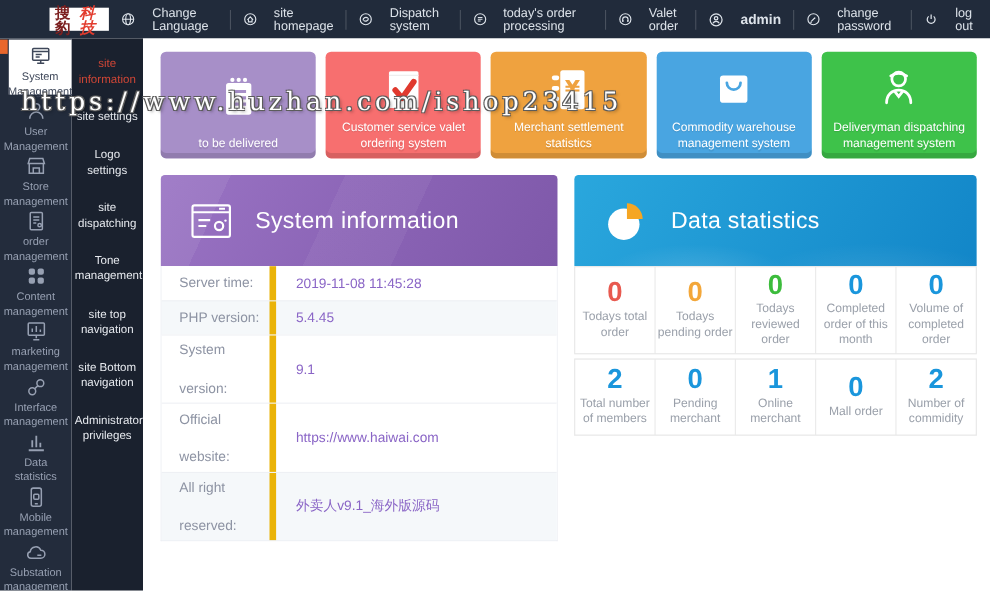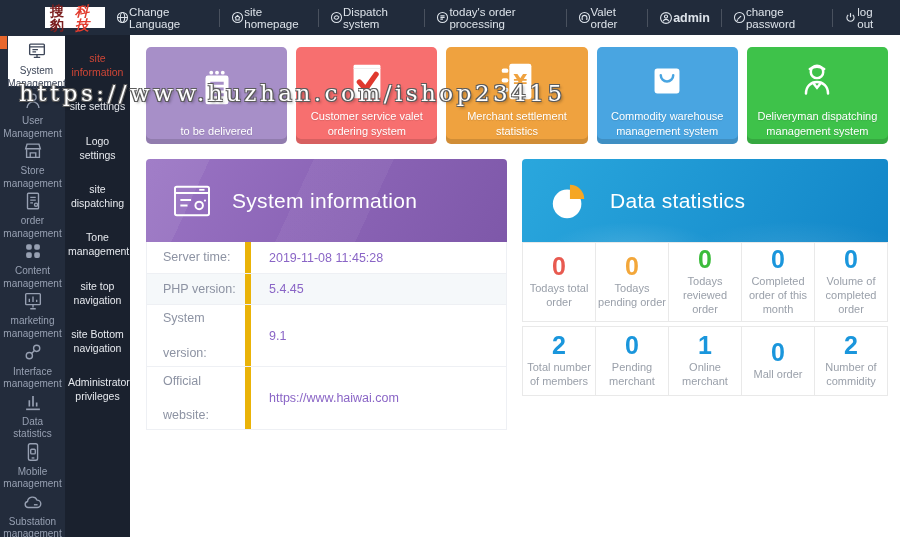--- a/index.html
+++ b/index.html
@@ -5,21 +5,21 @@
   * { box-sizing: border-box; margin: 0; padding: 0; }
   html,body { width:900px; height:537px; overflow:hidden; }
   body { font-family:"Liberation Sans","DejaVu Sans",sans-serif; background:#fff; position:relative; }
 
   
   .topbar { height:35px; background:#212b3b; display:flex; align-items:center; color:#dde3ea;padding-left:32px; }
   .logo { background:#fff; margin-left:13px; height:21px; padding:0 5px; display:flex; align-items:center; font-weight:bold; font-size:14px; line-height:1; }
   .logo-a { color:#7c2020; }
   .logo-b { color:#e23c2e; font-style:italic; }
   .topnav { margin-left:auto; display:flex; align-items:center; height:100%; margin-right:4px; }
-  .topnav-item { display:flex; align-items:center; gap:0; padding:0 11px; font-size:11.5px; color:#dde3ea; cursor:pointer; height:18px; }
+  .topnav-item { display:flex; align-items:center; gap:15px; padding:0 11px; font-size:11.5px; color:#dde3ea; cursor:pointer; height:18px; }
   .topnav-item + .topnav-item { border-left:1px solid rgba(255,255,255,.18); }
   .topnav-item.bold { font-size:12.5px; font-weight:bold; }
   .topnav-item svg { flex:0 0 auto; }
 
   
   .shell { display:flex; height:502px; }
   .sidebar { width:65px; background:#232c3c; display:flex; flex-direction:column; position:relative; padding-top:1px; flex-shrink:0; }
   .corner-accent { position:absolute; left:0; top:1px; width:7px; height:13px; background:#e8672c; }
   .side-item { min-height:46px; display:flex; flex-direction:column; align-items:center; justify-content:flex-start; gap:3px; color:#97a0b2; font-size:10px; text-align:center; line-height:1.25; padding:4px 2px; cursor:pointer; }
   .side-item.active { align-self:flex-end; width:57px; background:#fff; color:#3e4759; }
@@ -357,20 +357,24 @@
             <div class="v">5.4.45</div>
           </div>
           <div class="sysrow">
             <div class="k">System version:</div>
             <div class="v">9.1</div>
           </div>
           <div class="sysrow">
             <div class="k">Official website:</div>
             <div class="v">https://www.haiwai.com</div>
           </div>
+          <div class="sysrow">
+            <div class="k">All right reserved:</div>
+            <div class="v">外卖人v9.1_海外版源码</div>
+          </div>
         </div>
       </section>
 
       <section class="panel">
         <div class="panel-head head-blue">
           <span>
             <svg width="42" height="40" viewBox="0 0 44 42">
                 <circle cx="20" cy="24" r="15" fill="#fff"></circle>
                 <path d="M23 19 L23 4 A15 15 0 0 1 38 19 Z" fill="#f5a623"></path>
               </svg>

